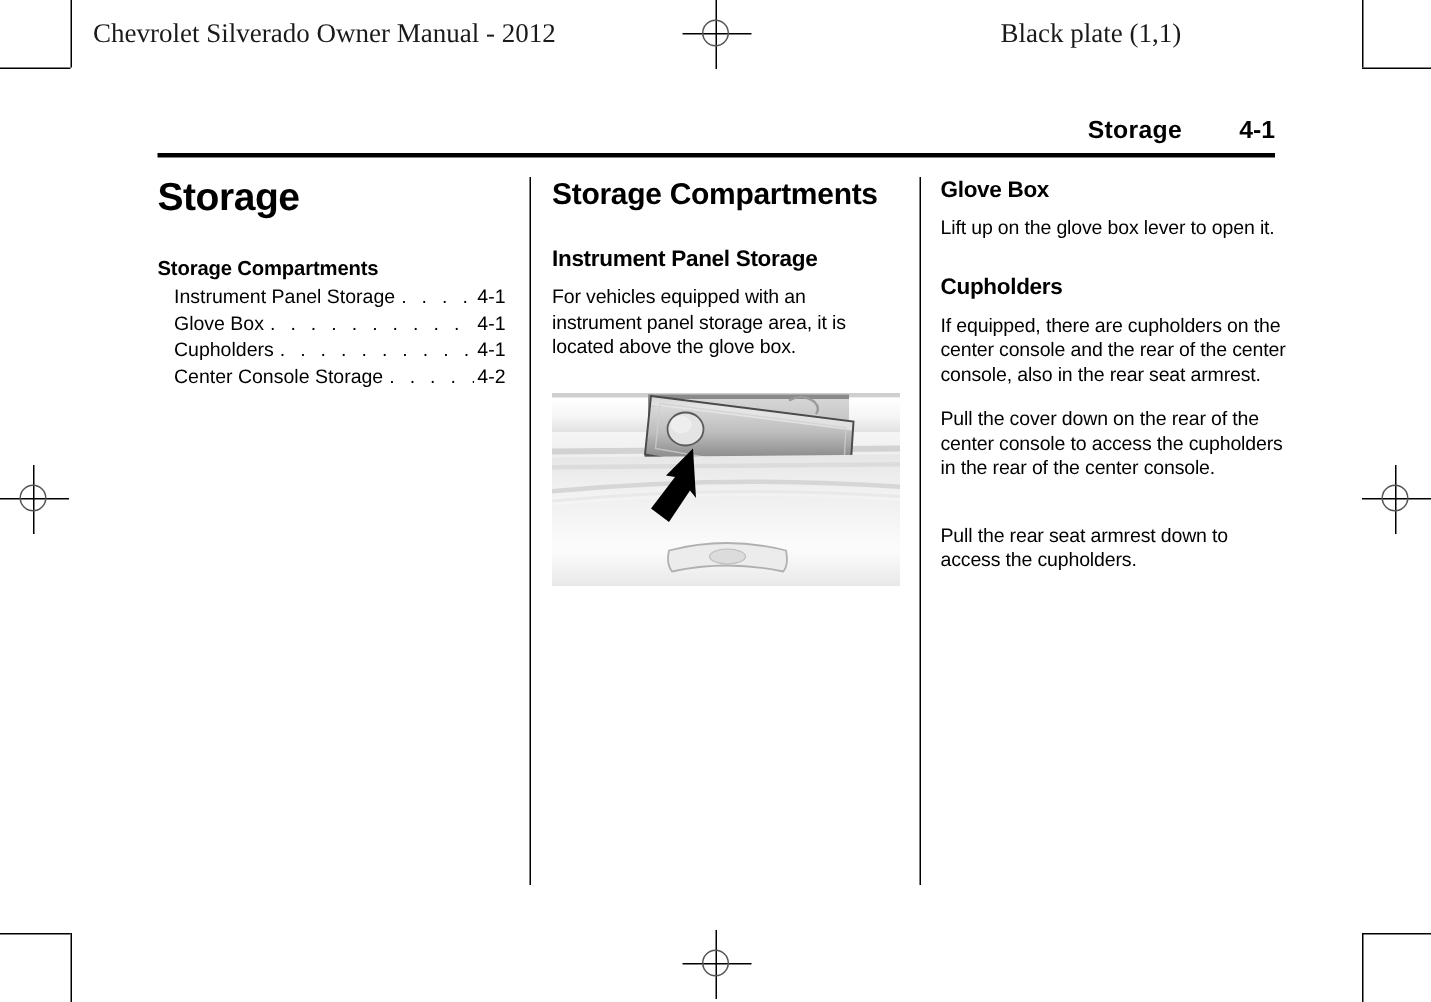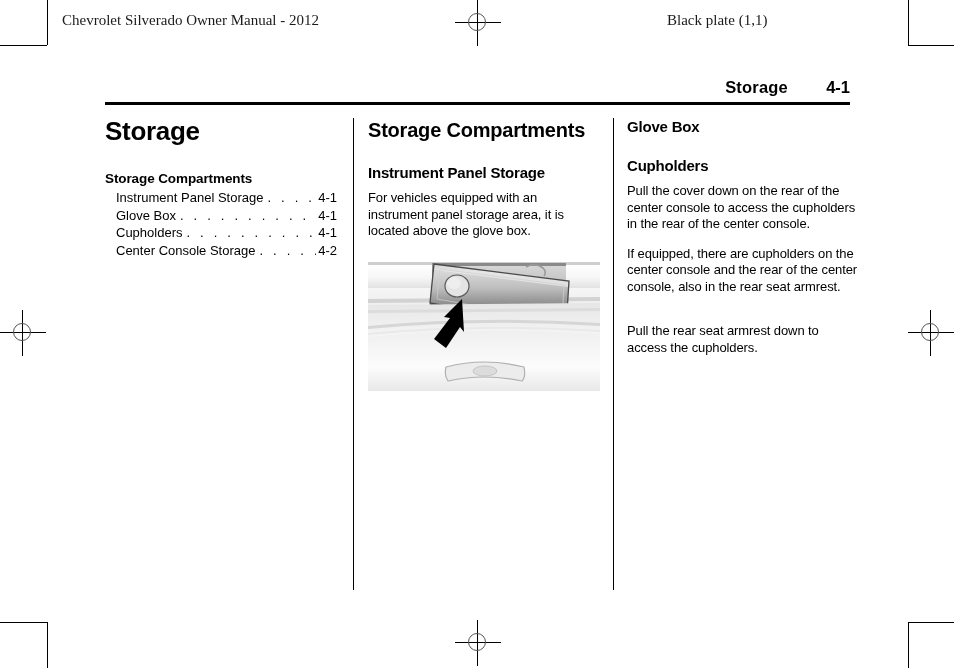--- a/index.html
+++ b/index.html
@@ -44,21 +44,21 @@
   }
 
   
   .page-head {
     position: absolute;
     left: 62px;
     top: 12px;
     width: 830px;
     height: 26px;
     font-family: "Liberation Serif", serif;
-    font-size: 15px;
+    font-size: 18px;
     color: #1a1a1a;
   }
   .head-left {
     position: absolute; left: 0; top: 0;
     white-space: nowrap;
   }
   .head-right {
     position: absolute; left: 605px; top: 0;
     white-space: nowrap;
     text-align: right;
@@ -352,18 +352,19 @@
       <g>
         <path d="M94 46 L76 64 L82 65 L66 86 L78 95 L92 74 L96 79 Z" fill="#000000"></path>
       </g>
     </svg>
   </div>
 
 </div>
 
 <div class="col col-3">
   <h2 class="col-head">Glove Box</h2>
+  <p class="body-text">Lift up on the glove box lever to open it.</p>
 
   <h2 class="col-head spaced">Cupholders</h2>
+  <p class="body-text">If equipped, there are cupholders on the center console and the rear of the center console, also in the rear seat armrest.</p>
   <p class="body-text">Pull the cover down on the rear of the center console to access the cupholders in the rear of the center console.</p>
-  <p class="body-text">If equipped, there are cupholders on the center console and the rear of the center console, also in the rear seat armrest.</p>
   <p class="body-text">Pull the rear seat armrest down to access the cupholders.</p>
 </div>
 
 </body></html>

